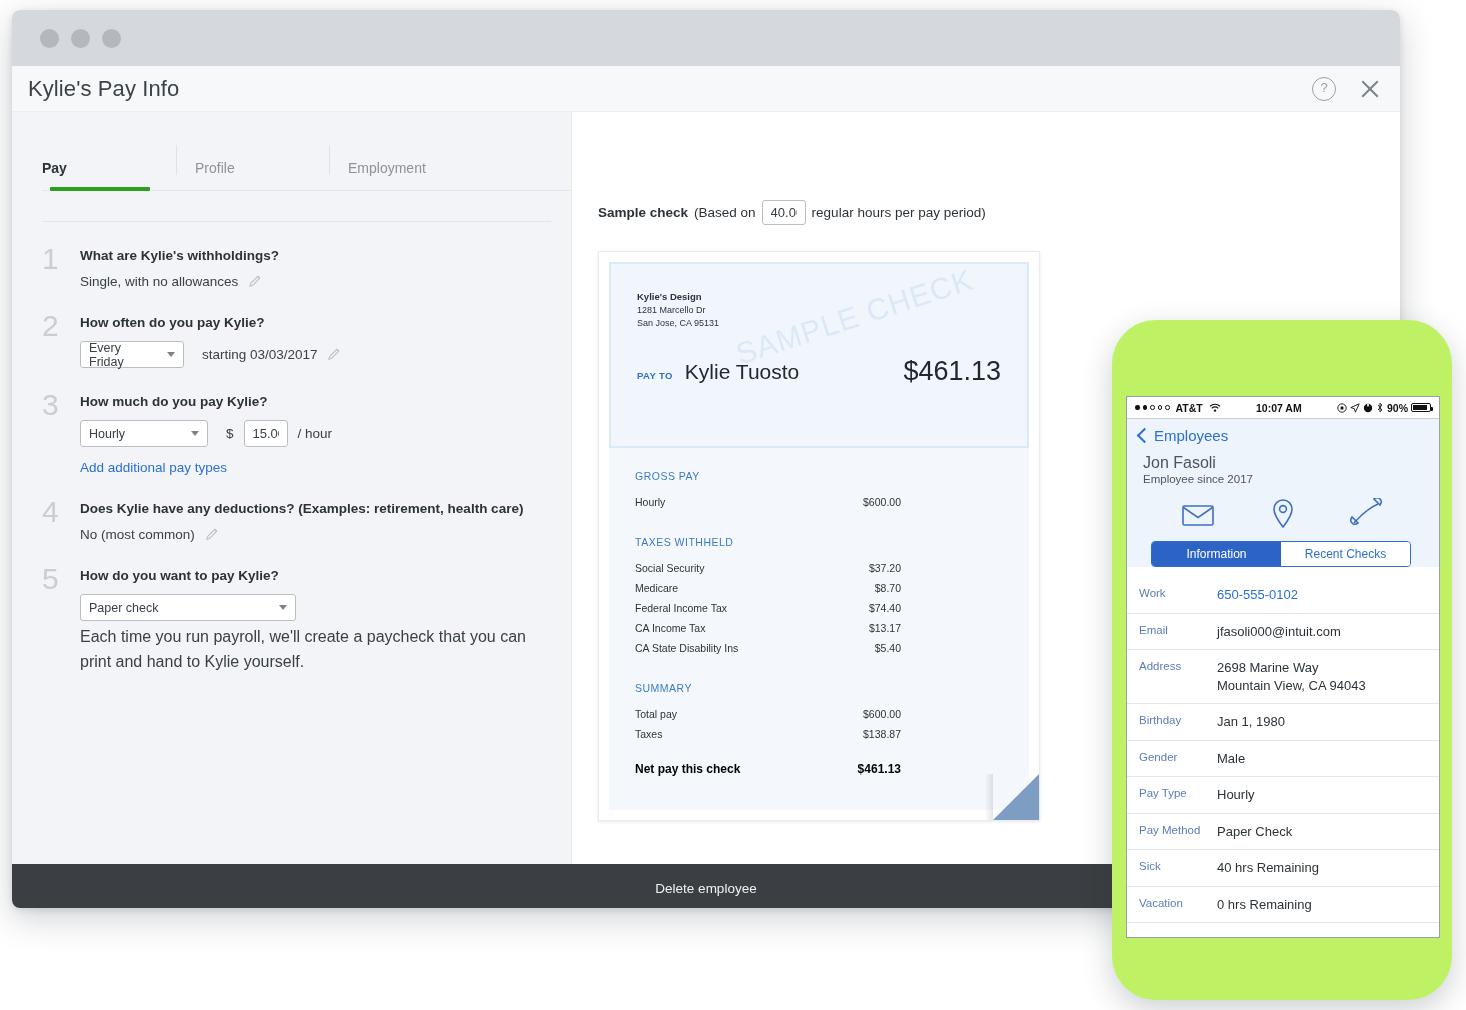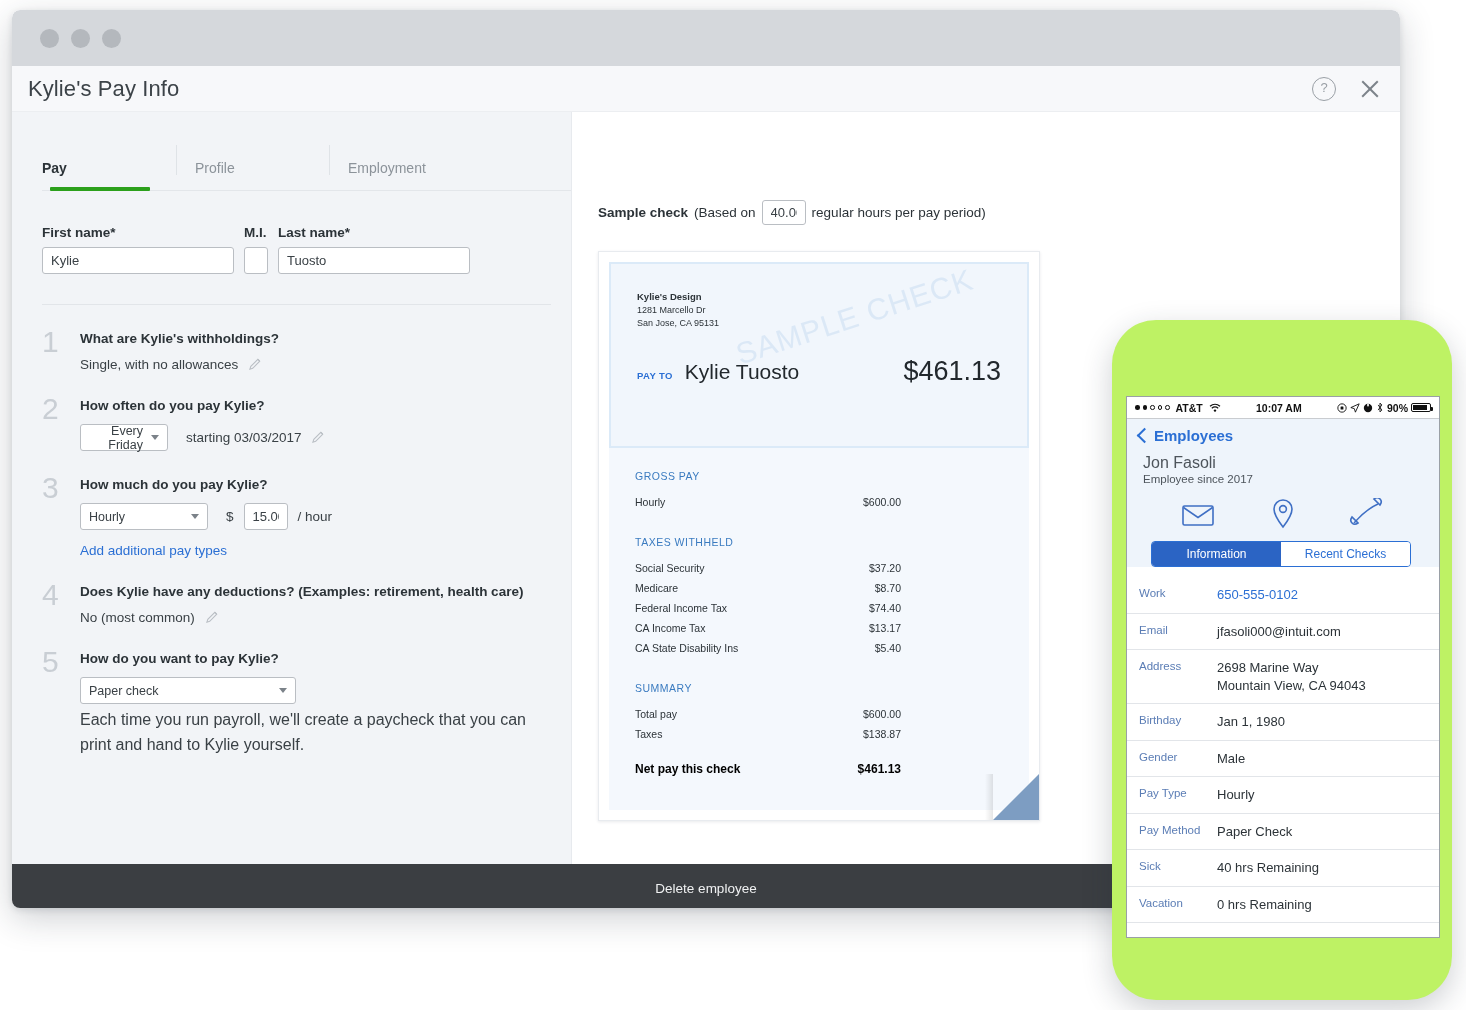--- a/index.html
+++ b/index.html
@@ -70,21 +70,21 @@
   .q{display:flex;margin-top:22px;}
   .q-num{width:38px;font-size:30px;color:#c9ced4;line-height:1;font-weight:300;}
   .q-body{flex:1;padding-top:4px;}
   .q-title{font-size:13.5px;font-weight:bold;color:#2c3338;}
   .q-answer{font-size:13.5px;color:#3a4146;margin-top:11px;display:flex;align-items:center;gap:10px;}
   .pencil{display:inline-block;width:15px;height:15px;}
   .ctl-row{display:flex;align-items:center;margin-top:11px;gap:10px;}
   .select{height:27px;border:1px solid #babec3;border-radius:3px;background:#fff;
      display:flex;align-items:center;justify-content:space-between;padding:0 8px;
      font-size:12.5px;color:#3a4146;box-sizing:border-box;cursor:pointer;}
-  .sel-freq{width:88px;text-align:right;}
+  .sel-freq{width:104px;}
   .sel-rate{width:128px;}
   .sel-method{width:216px;}
   .caret{width:0;height:0;border-left:4.5px solid transparent;border-right:4.5px solid transparent;
      border-top:5px solid #7b8289;margin-left:8px;}
   .starting{font-size:13.5px;color:#3a4146;display:flex;align-items:center;gap:9px;margin-left:8px;}
   .dollar{font-size:13.5px;color:#3a4146;margin-left:8px;}
   .inp-rate{width:44px;text-align:left;}
   .per{font-size:13.5px;color:#3a4146;}
   .link{font-size:13.5px;color:#2b6fd4;margin-top:13px;cursor:pointer;}
   .note{font-size:16px;color:#3a4146;line-height:1.55;margin-top:4px;width:470px;}
@@ -134,21 +134,21 @@
      justify-content:space-between;padding:0 8px;font-size:10.5px;font-weight:bold;color:#111;
      border-bottom:1px solid #c9ccd0;box-sizing:border-box;}
   .status .left,.status .right{display:flex;align-items:center;gap:3px;}
   .sigdot{width:4.5px;height:4.5px;border-radius:50%;background:#111;}
   .sigdot.empty{background:#fff;border:1px solid #111;box-sizing:border-box;}
   .battery{width:20px;height:9px;border:1.2px solid #111;border-radius:2px;position:relative;padding:1px;box-sizing:border-box;}
   .battery i{display:block;height:100%;width:90%;background:#111;}
   .battery:after{content:"";position:absolute;right:-3px;top:2.5px;width:2px;height:4px;background:#111;border-radius:0 1px 1px 0;}
 
   .ph-top{background:#eef4fb;padding:8px 14px 0 10px;}
-  .backrow{display:flex;align-items:center;gap:4px;color:#2b6fd4;font-size:15px;cursor:pointer;font-weight:bold;}
+  .backrow{display:flex;align-items:center;gap:4px;color:#2b6fd4;font-size:15px;cursor:pointer;}
   .chev{width:9px;height:9px;border-left:2.4px solid #2b6fd4;border-bottom:2.4px solid #2b6fd4;
      transform:rotate(45deg);margin-left:2px;}
   .ph-name{font-size:16px;color:#4d545b;margin:10px 0 0 6px;}
   .ph-sub{font-size:11.5px;color:#4d545b;margin:1px 0 0 6px;}
   .ph-icons{display:flex;justify-content:space-around;align-items:center;margin:12px 16px 10px;}
   .seg{display:flex;margin:0 14px 10px;border:1px solid #2b6fd4;border-radius:4px;overflow:hidden;justify-content:space-between;}
   .seg div{flex:1;text-align:center;font-size:12px;padding:5px 0;cursor:pointer;}
   .seg .on{background:#2b64c4;color:#fff;}
   .seg .off{background:#fff;color:#2b6fd4;}
 
@@ -190,34 +190,20 @@
           <div class="tab-sep"></div>
           <div class="tab">
             <span>Profile</span>
           </div>
           <div class="tab-sep"></div>
           <div class="tab">
             <span>Employment</span>
           </div>
         </div>
 
-        <div class="name-row">
-          <div class="fld">
-            <div class="fld-label">First name*</div>
-            <input class="inp inp-first" value="Kylie" style="">
-          </div>
-          <div class="fld mi-block">
-            <div class="fld-label">M.I.</div>
-            <input class="inp inp-mi" value="" style="">
-          </div>
-          <div class="fld">
-            <div class="fld-label">Last name*</div>
-            <input class="inp inp-last" value="Tuosto" style="">
-          </div>
-        </div>
 
         <div class="divider"></div>
 
         <div class="q">
           <div class="q-num">1</div>
           <div class="q-body">
             <div class="q-title">What are Kylie's withholdings?</div>
             <div class="q-answer">
               <span>Single, with no allowances</span>
               <span class="pencil">

